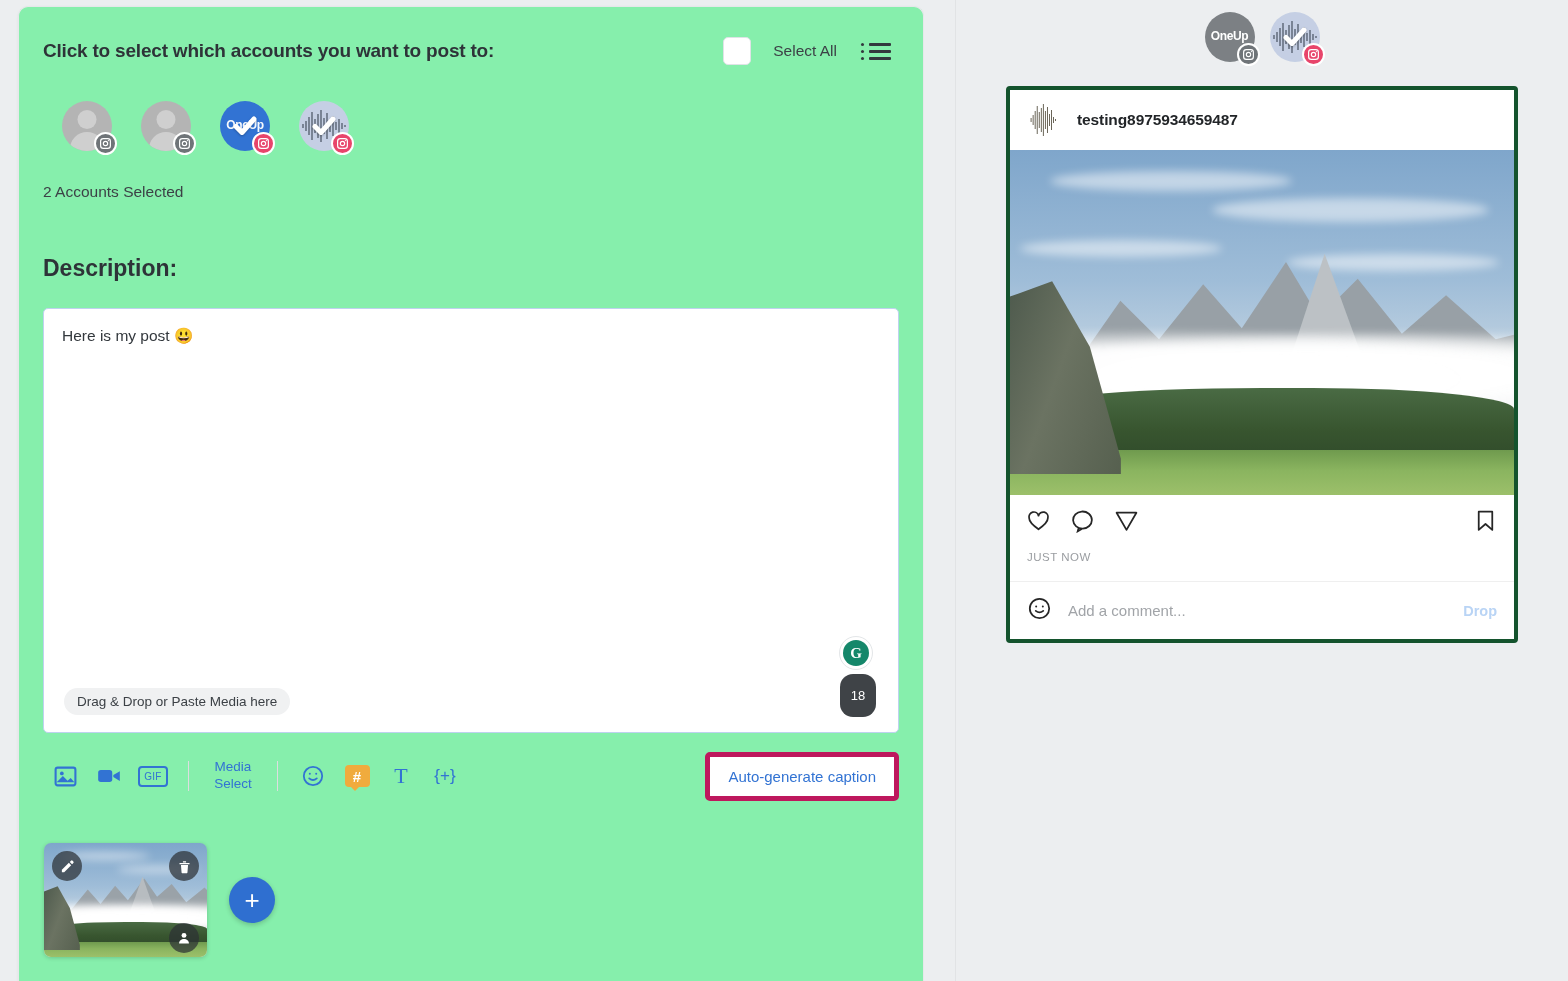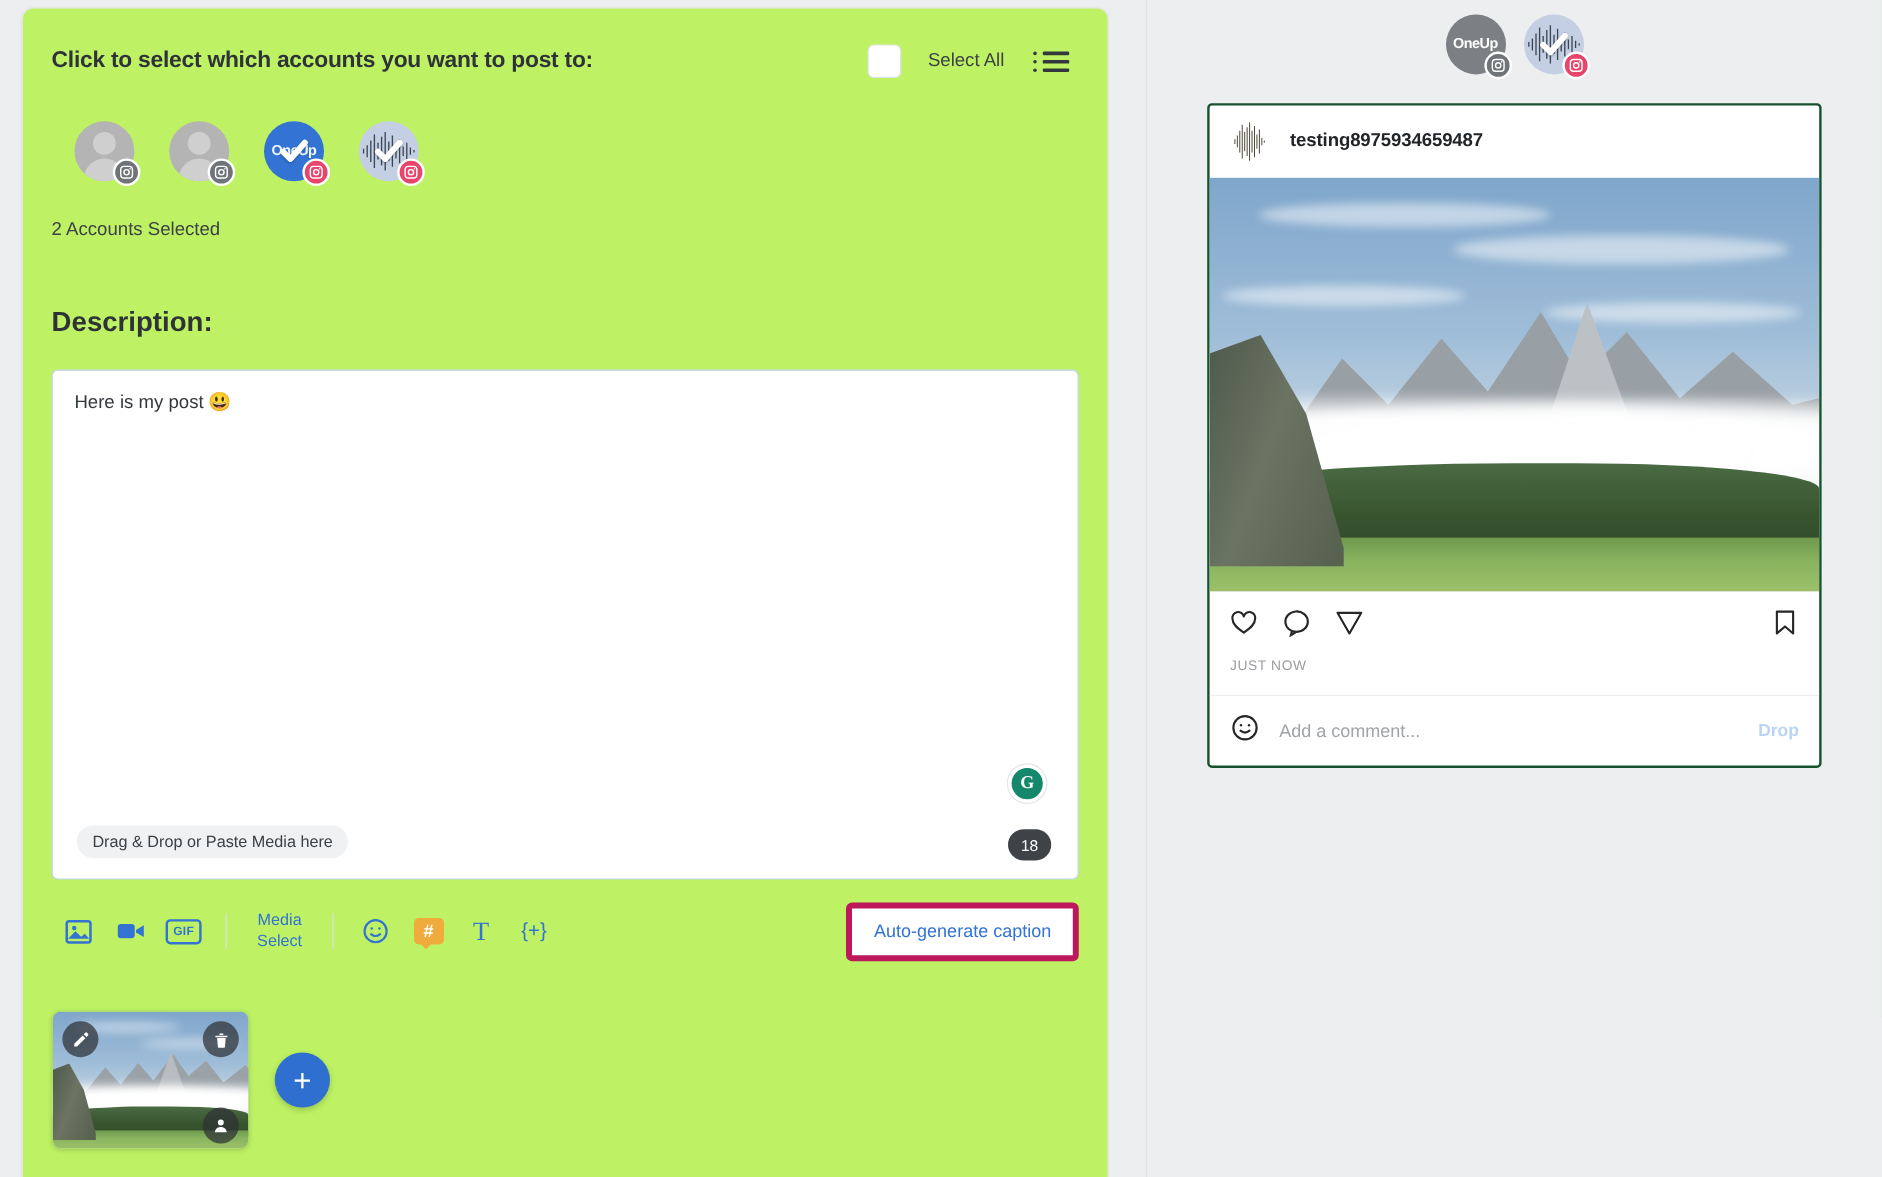--- a/index.html
+++ b/index.html
@@ -8,21 +8,21 @@
     background: #eceef0;
     font-family: "Liberation Sans", sans-serif;
     overflow: hidden;
   }
   .page { position: relative; width: 1568px; height: 981px; display: flex; }
 
   
   .left-rail { width: 18px; height: 981px; background: #eceef0; flex: 0 0 18px; }
   .composer-card {
     width: 906px; height: 975px; margin-top: 6px;
-    background: #bef264;
+    background: #86efac;
     border-radius: 10px 10px 0 0;
     border: 1px solid #e6e8ea;
     border-bottom: none;
     box-shadow: 0 1px 3px rgba(0,0,0,.06);
     padding: 30px 24px 0 24px;
     position: relative;
     overflow: hidden;
     flex: 0 0 906px;
   }
   .gap-col { flex: 0 0 32px; background: #eceef0; height: 981px; position: relative; }
@@ -100,31 +100,31 @@
     position: absolute; right: 25px; bottom: 62px; width: 34px; height: 34px;
     border-radius: 50%; border: 1.5px solid #e3e6e8; background: #fff;
     display: flex; align-items: center; justify-content: center;
   }
   .gram-in {
     width: 26px; height: 26px; border-radius: 50%; background: #15876a;
     display: flex; align-items: center; justify-content: center;
     color: #fff; font-size: 15px; font-weight: bold; font-family: "Liberation Serif", serif;
   }
   .counter {
-    position: absolute; right: 22px; bottom: 15px; min-width: 36px; height: 26px;
+    position: absolute; right: 22px; bottom: 15px; min-width: 36px; height: 43px;
     border-radius: 13px; background: #3f4347; color: #fff; font-size: 13px;
     display: flex; align-items: center; justify-content: center; padding: 0 10px;
   }
 
   .tools { display: flex; align-items: center; margin-top: 20px; height: 46px; }
   .tool { display: flex; align-items: center; justify-content: center; cursor: pointer; }
   .tool-ico { width: 44px; height: 40px; display: flex; align-items: center; justify-content: center; }
   .gifbox {
     border: 2px solid #3273d3; border-radius: 4px; color: #3273d3;
-    font-size: 10px; font-weight: bold; padding: 3px 4px; letter-spacing: .2px;
+    font-size: 10px; font-weight: normal; padding: 3px 4px; letter-spacing: .2px;
   }
   .vdiv { width: 1px; height: 30px; background: #dcdee0; margin: 0 13px; }
   .mg {
     color: #3273d3; font-size: 13.5px; line-height: 1.25; text-align: center; width: 62px; cursor: pointer;
   }
   .hashbox {
     background: #f0ab3d; border-radius: 4px; color: #fff; font-size: 15px; font-weight: bold;
     width: 25px; height: 22px; display: flex; align-items: center; justify-content: center;
     position: relative;
   }
@@ -161,21 +161,21 @@
   }
 
   
   .preview-col {
     flex: 1 1 auto; height: 981px; background: #eceef0;
     display: flex; flex-direction: column; align-items: center; padding-top: 12px;
   }
   .pv-avatars { display: flex; gap: 15px; margin-bottom: 24px; }
   .pv-av-wrap { position: relative; width: 50px; height: 50px; }
   .ig-card {
-    width: 512px; background: #fff; border: 2px solid #14532d; border-radius: 4px;
+    width: 512px; background: #fff; border: 4px solid #14532d; border-radius: 4px;
     overflow: hidden;
   }
   .ig-head { display: flex; align-items: center; gap: 16px; padding: 13px 17px; }
   .ig-head-av { width: 34px; height: 34px; border-radius: 50%; overflow: hidden; background: #fff; position: relative; }
   .ig-user { font-size: 15.5px; font-weight: bold; color: #222528; letter-spacing: -.1px; }
   .ig-photo { width: 100%; height: 345px; position: relative; overflow: hidden; }
   .ig-actions { display: flex; align-items: center; padding: 13px 16px 6px; }
   .ig-actions .ic { margin-right: 19px; cursor: pointer; display: flex; }
   .ig-actions .ic.last { margin-left: auto; margin-right: 0; }
   .ig-caption { padding: 8px 17px 0; font-size: 15px; color: #222528; line-height: 1.35; }

